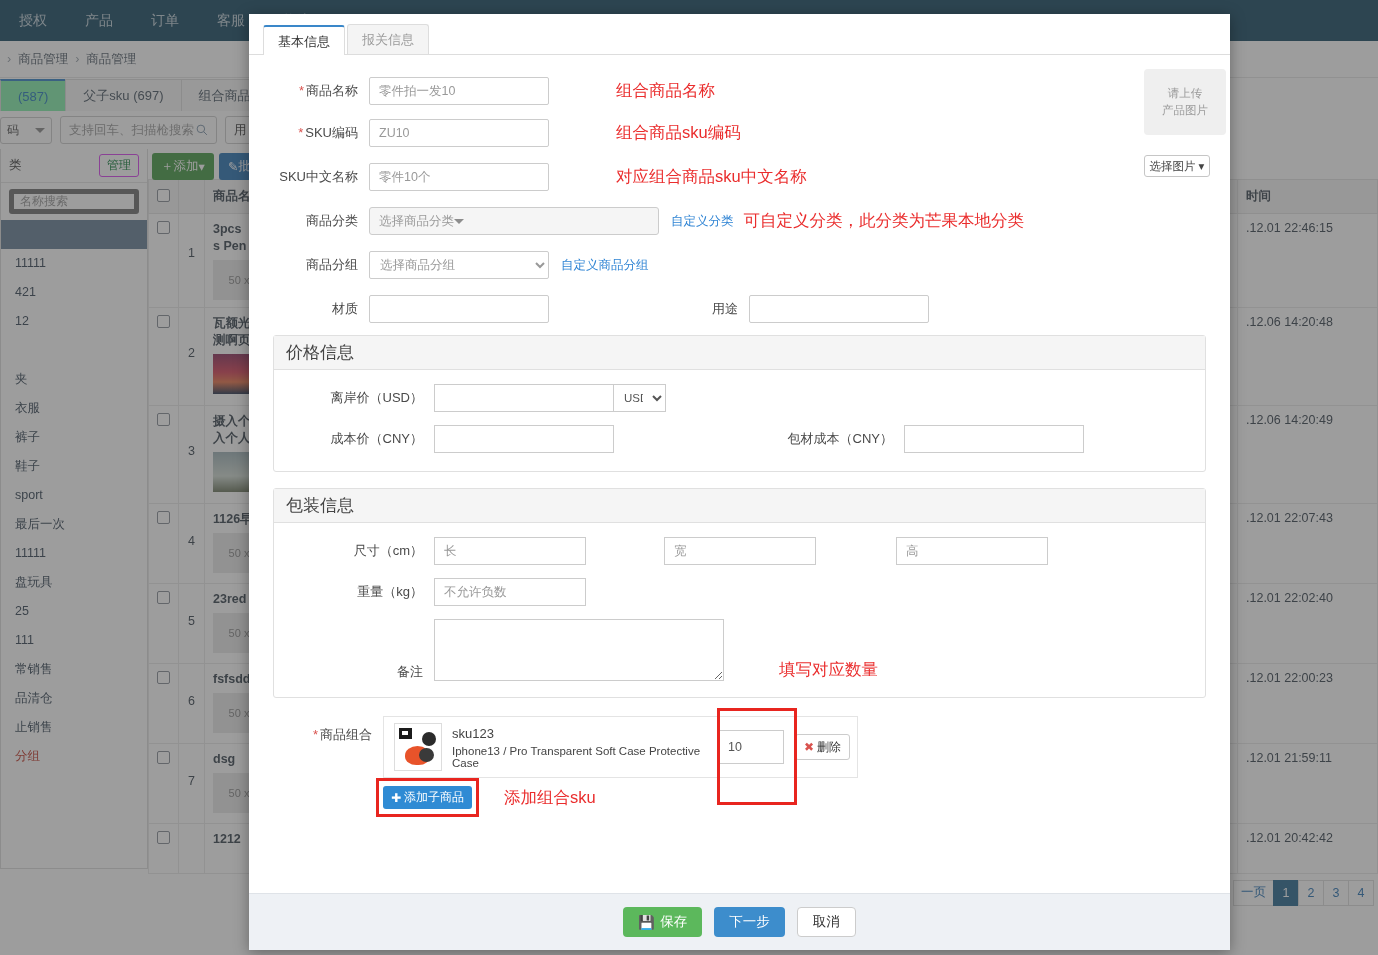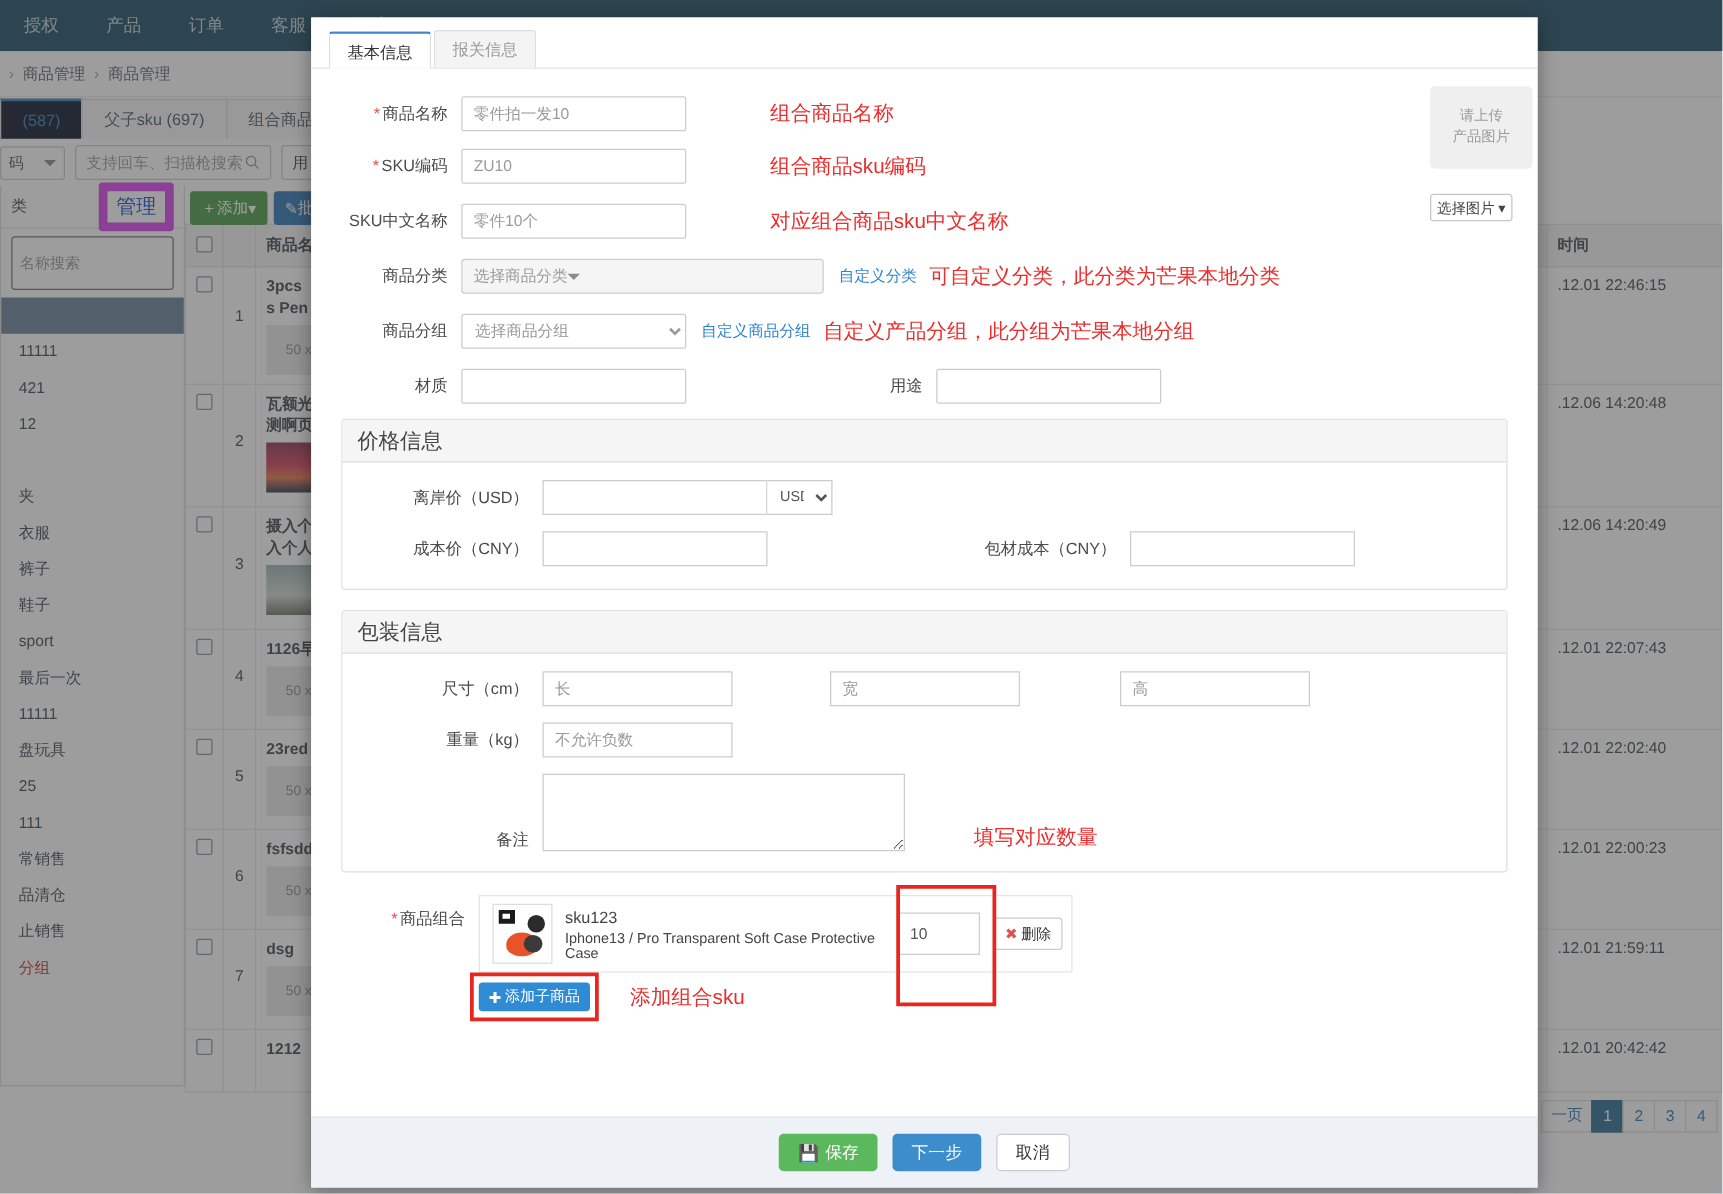--- a/index.html
+++ b/index.html
@@ -25,42 +25,42 @@
     font-size:12.5px; color:#5a6570; padding-left:0px; border-bottom:1px solid #e6e6e6;
   }
   .breadcrumb .sep { margin:0 7px; color:#9aa3ab; }
 
   .tabrow { height:33px; display:flex; align-items:flex-end; background:#fff; }
   .tabrow .tb {
     height:32px; line-height:31px; padding:0 17px; font-size:13px;
     border:1px solid #dcdcdc; border-bottom:none; background:#f7f7f7;
     color:#4d5a66; margin-right:-1px; white-space:nowrap;
   }
-  .tabrow .tb.active { background:#0f172a; color:#2f7fbf; border-top:2px solid #3a87c9; }
+  .tabrow .tb.active { background:#86efac; color:#2f7fbf; border-top:2px solid #3a87c9; }
 
   .filterbar { height:38px; display:flex; align-items:center; gap:8px; padding:4px 0 4px 0; background:#fff; }
   .sel-sm {
     height:27px; width:52px; border:1px solid #ccc; background:#fff; border-radius:3px;
     display:flex; align-items:center; justify-content:space-between; padding:0 6px; font-size:12px; color:#555;
   }
   .searchbox {
     height:28px; width:157px; border:1px solid #ccc; border-radius:3px; background:#fff;
     display:flex; align-items:center; padding:0 8px; justify-content:space-between;
     color:#9d9d9d; font-size:12.5px;
   }
   .btn-plain { height:28px; border:1px solid #ccc; border-radius:3px; background:#fff;
     padding:0 8px; display:flex; align-items:center; font-size:12.5px; color:#444; }
 
   .body-split { display:flex; height:720px; }
 
   .leftpane { width:148px; border:1px solid #ddd; border-top:none; background:#fff; }
   .leftpane-head { height:34px; display:flex; align-items:center; justify-content:space-between;
      padding:0 8px; font-size:12.5px; color:#444; border-bottom:1px solid #e4e4e4; }
-  .leftpane-head .mg { border:7px solid #d946ef; color:#1d4ed8; border-radius:3px; padding:2px 7px; font-size:16px; }
-  .lp-search { margin:6px 8px; height:43px; border:1px solid #737373; border-radius:3px;
+  .leftpane-head .mg { border:1px solid #d946ef; color:#15803d; border-radius:3px; padding:2px 7px; font-size:12px; }
+  .lp-search { margin:6px 8px; height:25px; border:5px solid #737373; border-radius:3px;
      font-size:12px; color:#999; display:flex; align-items:center; padding:0 6px; }
   .lp-item { height:29px; line-height:29px; padding-left:14px; font-size:12.5px; color:#3c4b5a; }
   .lp-item.sel { background:#6b8299; color:#fff; }
   .lp-item.red { color:#c0392b; }
 
   .rightpane { flex:1; }
   .toolbar { height:30px; display:flex; gap:5px; padding:4px 0 4px 4px; }
   .btn-green { background:#4a9c4a; color:#fff; border-radius:3px; font-size:12.5px;
      padding:0 9px; height:27px; display:flex; align-items:center; }
   .btn-blue  { background:#2f76b5; color:#fff; border-radius:3px; font-size:12.5px;
@@ -375,21 +375,20 @@
       <span class="blue-link">自定义分类</span>
       <div class="ann" style="margin-left:10px">可自定义分类，此分类为芒果本地分类</div>
     </div>
 
     <div class="frow" style="margin-bottom:16px">
       <div class="flab">商品分组</div>
       <select class="sel-native">
         <option>选择商品分组</option>
       </select>
       <span class="blue-link">自定义商品分组</span>
-      <div class="ann" style="margin-left:10px">自定义产品分组，此分组为芒果本地分组</div>
     </div>
 
     <div class="frow" style="margin-bottom:12px">
       <div class="flab">材质</div>
       <div class="inp w180"></div>
       <div class="flab" style="width:200px">用途</div>
       <div class="inp w180"></div>
     </div>
 
     <div class="panel">

